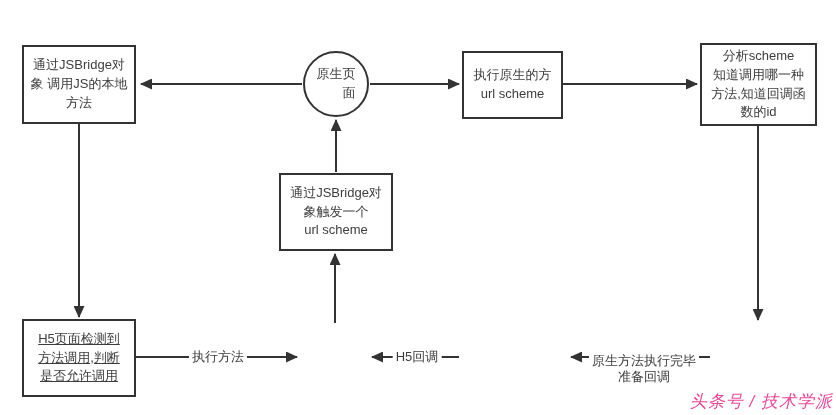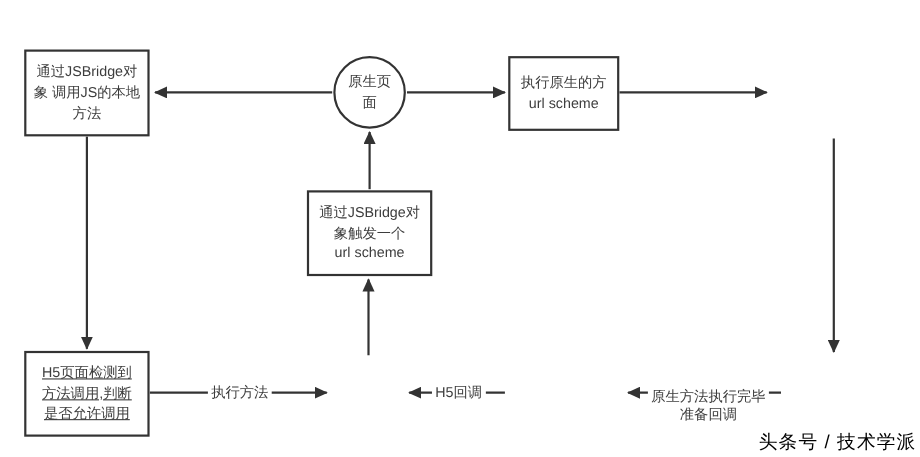--- a/index.html
+++ b/index.html
@@ -20,37 +20,38 @@
     position: absolute; z-index: 2;
     background: #ffffff;
     border: 2px solid #333333;
     color: #3d3d3d;
     font-size: 13px;
     line-height: 1.45;
     display: flex; align-items: center; justify-content: center;
     text-align: center;
     white-space: pre-line;
   }
-  .node.circle { border-radius: 50%; }
+  .node.circle { border-radius: 50%; text-align: right; }
   .edge-label {
     position: absolute; z-index: 3;
     background: #ffffff;
     color: #3d3d3d;
     font-size: 13px;
     line-height: 1.25;
     text-align: center;
     white-space: pre-line;
     transform: translate(-50%, -50%);
     padding: 1px 3px;
   }
   .watermark {
     position: absolute; z-index: 4;
     right: 3px; top: 390px;
     font-size: 17px;
-    color: #000000;
+    font-style: italic;
+    color: #ec4899;
     letter-spacing: 1px;
     white-space: nowrap;
   }
 
   
   #n-call-js   { left: 22px;  top: 45px;  width: 114px; height: 79px; }
   #n-native    { left: 303px; top: 51px;  width: 66px;  height: 66px; }
   #n-capture   { left: 462px; top: 51px;  width: 101px; height: 68px; }
   #n-analyze   { left: 700px; top: 43px;  width: 117px; height: 83px; }
   #n-trigger   { left: 279px; top: 173px; width: 114px; height: 78px; }
@@ -91,20 +92,24 @@
   <div class="node" id="n-call-js">通过JSBridge对
 象 调用JS的本地
 方法</div>
 
   <div class="node circle" id="n-native">原生页
 面</div>
 
   <div class="node" id="n-capture">执行原生的方
 url scheme</div>
 
+  <div class="node" id="n-analyze">分析scheme
+知道调用哪一种
+方法,知道回调函
+数的id</div>
 
   <div class="node" id="n-trigger">通过JSBridge对
 象触发一个
 url scheme</div>
 
   <div class="node" id="n-detect">H5页面检测到
 方法调用,判断
 是否允许调用</div>
 
 

